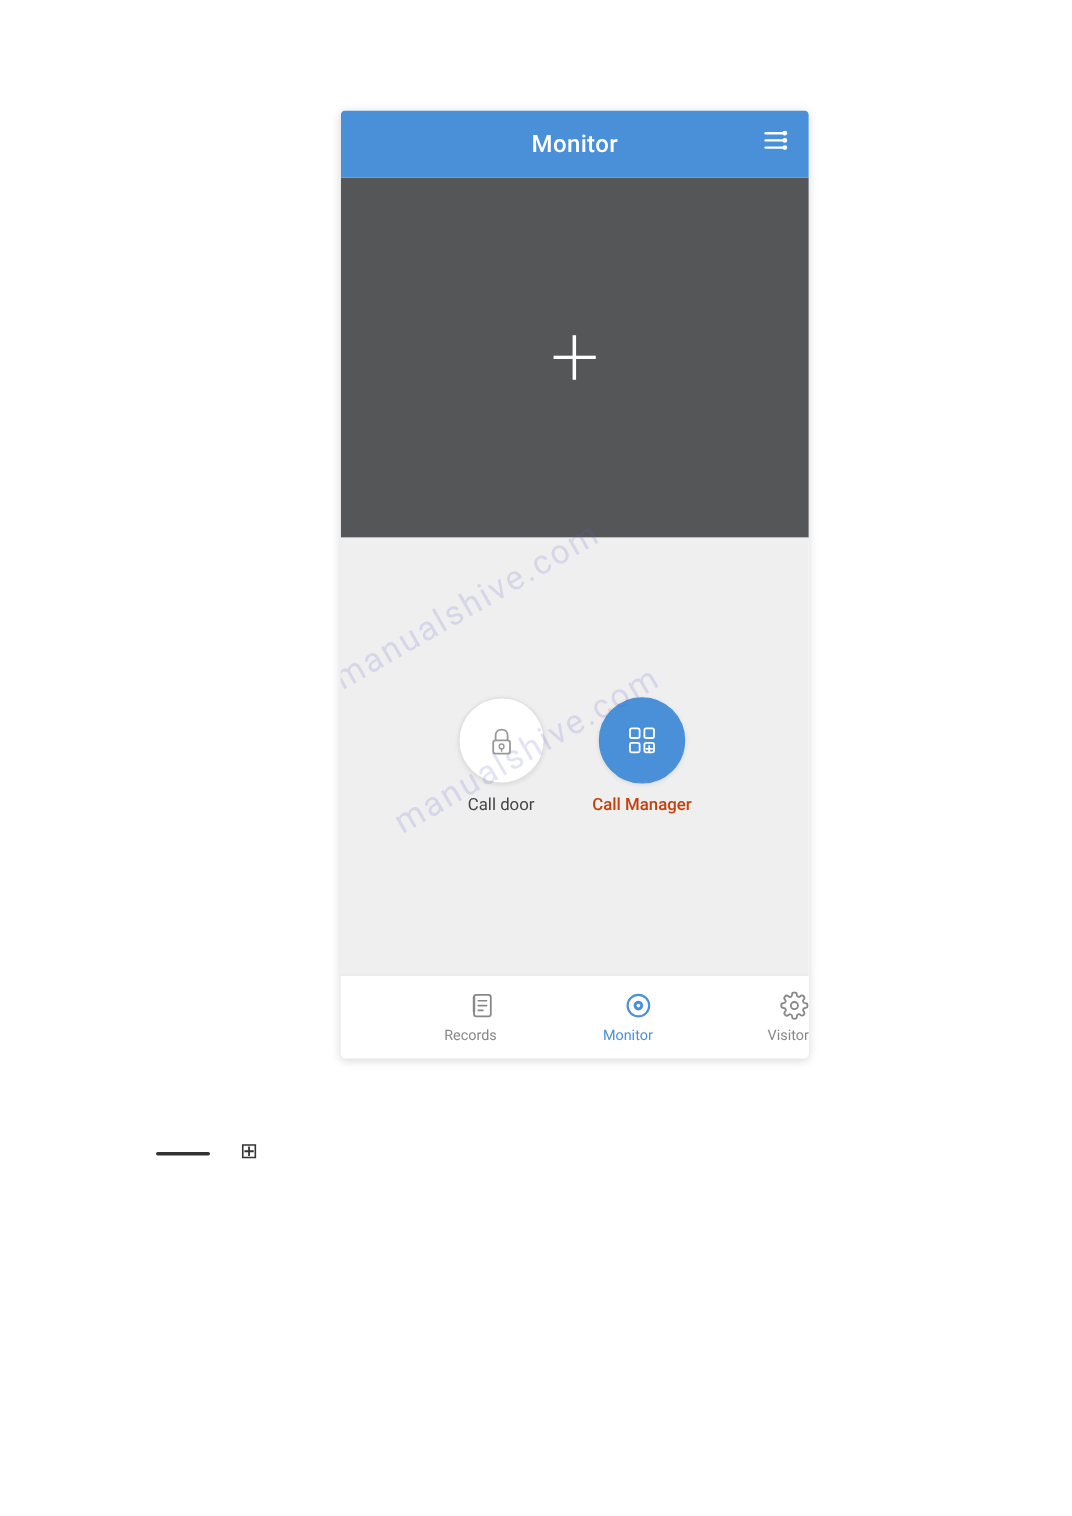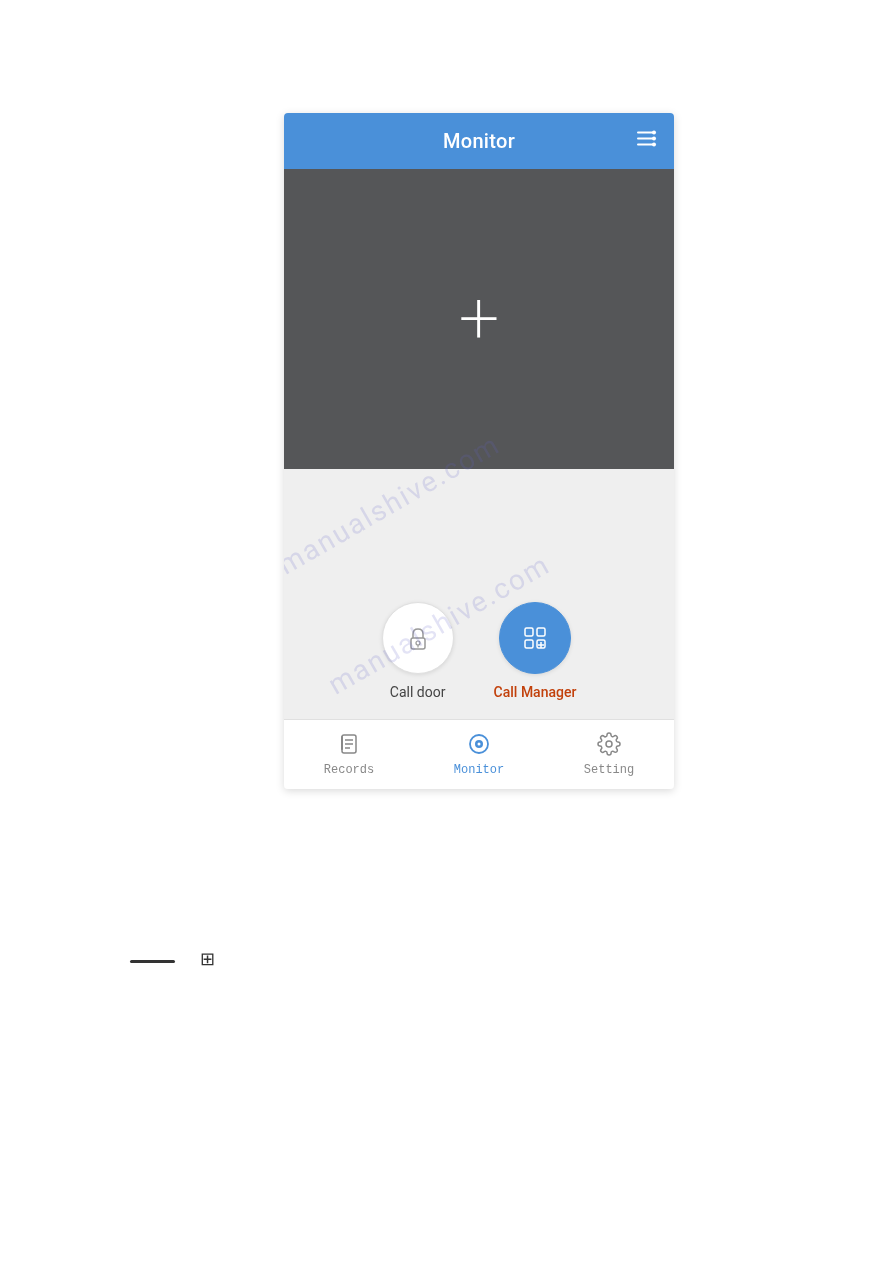--- a/index.html
+++ b/index.html
@@ -17,23 +17,23 @@
       width: 100%;
       height: 100%;
       background: #ffffff;
       position: relative;
     }
 
     
     .phone-container {
       position: absolute;
       left: 284px;
-      top: 113px;
+      top: 92px;
       width: 390px;
-      height: 676px;
+      height: 790px;
       background: #ffffff;
       border-radius: 4px;
       overflow: hidden;
       box-shadow: 0 2px 8px rgba(0,0,0,0.15);
     }
 
     
     .app-header {
       width: 100%;
       height: 56px;
@@ -140,27 +140,26 @@
       align-items: center;
       justify-content: space-around;
       position: absolute;
       bottom: 0;
       left: 0;
     }
 
     .nav-item {
       display: flex;
       flex-direction: column;
-      align-items: center;
+      align-items: flex-end;
       justify-content: center;
       gap: 0;
       cursor: pointer;
       flex: 1;
       height: 100%;
-      font-family: Liberation Mono, monospace;
     }
 
     .nav-icon {
       font-size: 24px;
       color: #888888;
     }
 
     .nav-icon.active {
       color: #4A90D9;
     }
@@ -318,21 +317,21 @@
       </div>
 
 
       <div class="nav-item">
         <span class="nav-icon">
           <svg width="24" height="24" viewBox="0 0 24 24" fill="none">
             <path d="M12 15a3 3 0 100-6 3 3 0 000 6z" stroke="#888" stroke-width="1.5"></path>
             <path d="M19.4 15a1.65 1.65 0 00.33 1.82l.06.06a2 2 0 010 2.83 2 2 0 01-2.83 0l-.06-.06a1.65 1.65 0 00-1.82-.33 1.65 1.65 0 00-1 1.51V21a2 2 0 01-4 0v-.09A1.65 1.65 0 009 19.4a1.65 1.65 0 00-1.82.33l-.06.06a2 2 0 01-2.83-2.83l.06-.06A1.65 1.65 0 004.68 15a1.65 1.65 0 00-1.51-1H3a2 2 0 010-4h.09A1.65 1.65 0 004.6 9a1.65 1.65 0 00-.33-1.82l-.06-.06a2 2 0 012.83-2.83l.06.06A1.65 1.65 0 009 4.68a1.65 1.65 0 001-1.51V3a2 2 0 014 0v.09a1.65 1.65 0 001 1.51 1.65 1.65 0 001.82-.33l.06-.06a2 2 0 012.83 2.83l-.06.06A1.65 1.65 0 0019.4 9a1.65 1.65 0 001.51 1H21a2 2 0 010 4h-.09a1.65 1.65 0 00-1.51 1z" stroke="#888" stroke-width="1.5"></path>
           </svg>
         </span>
-        <span class="nav-label">Setting</span>
+        <span class="nav-label">Visitor</span>
       </div>
 
     </div>
   </div>
 
   <div class="watermark">
     <span class="watermark-text" style="top: 380px; left: -20px;">manualshive.com</span>
     <span class="watermark-text" style="top: 500px; left: 30px;">manualshive.com</span>
   </div>
 

